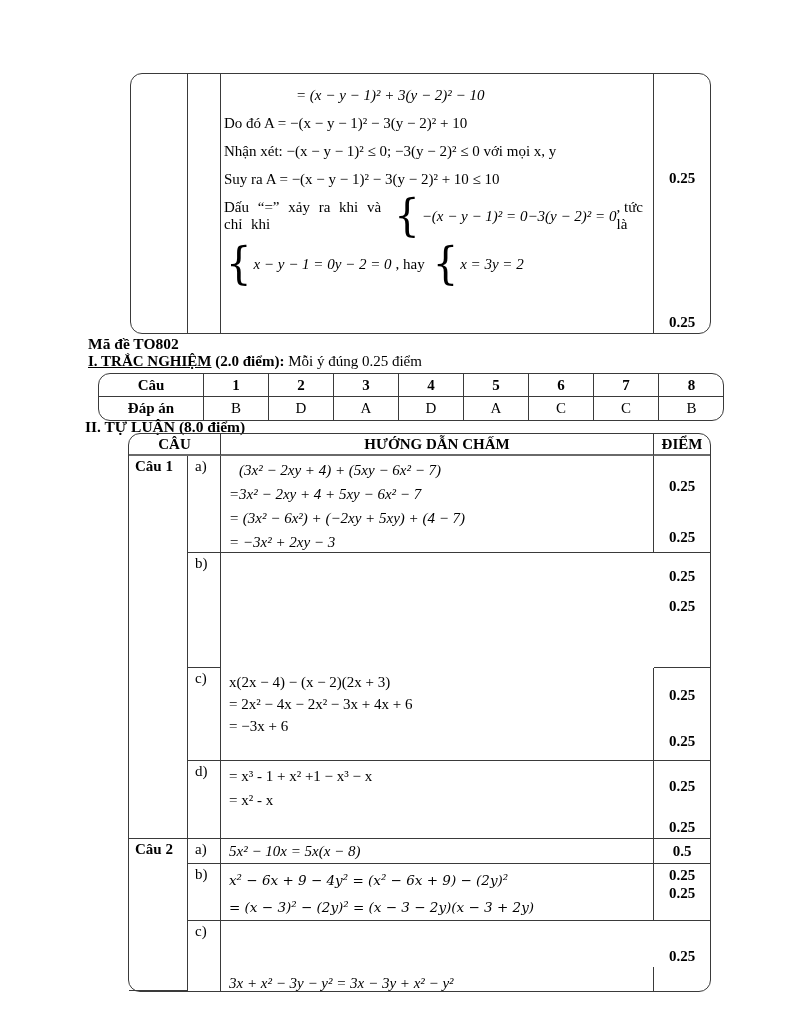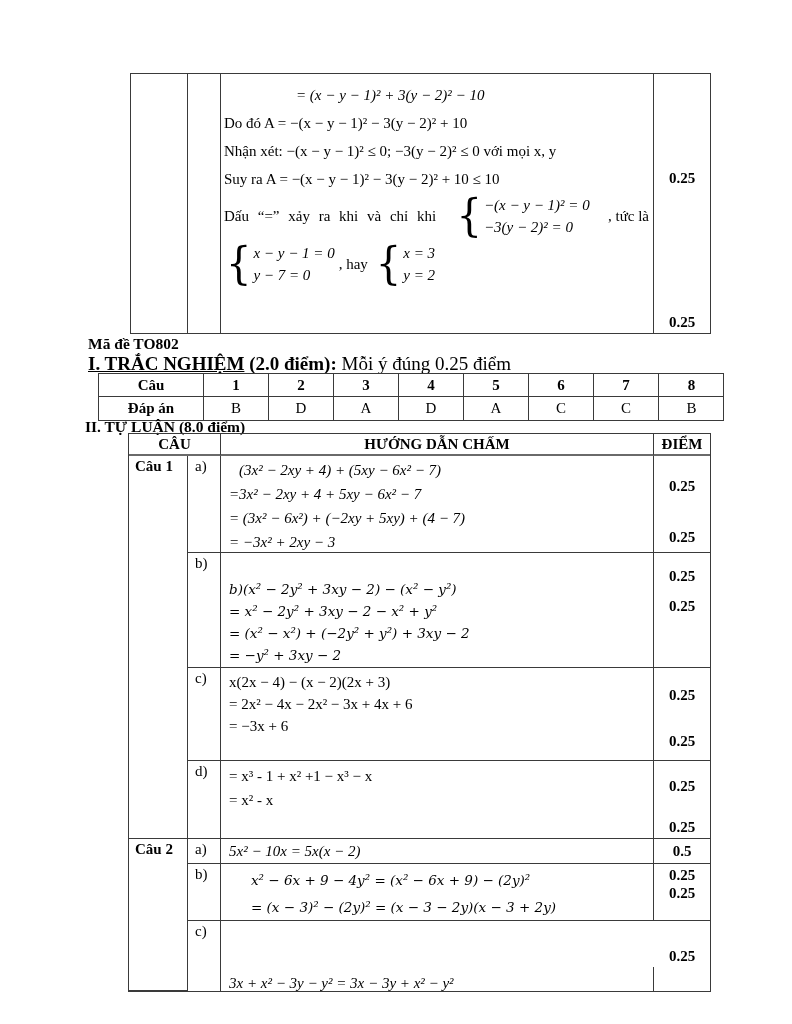--- a/index.html
+++ b/index.html
@@ -2,46 +2,46 @@
 <html><head>
 <meta charset="utf-8">
 <style>
   * { margin:0; padding:0; box-sizing:border-box; }
   html,body { background:#fff; }
   body {
     width:792px; height:1024px; position:relative;
     font-family:"Liberation Serif", serif;
     color:#000; font-size:15px;
   }
-  .abs { position:absolute; }
+  .abs { position:absolute;border-radius:12px; }
 
   
   .t1 {
     left:130px; top:73px; width:581px; height:261px;
     display:grid; grid-template-columns:57px 33px 433px 1fr;
     border:1px solid #3a3a3a;
   }
   .t1 > div { border-right:1px solid #3a3a3a; }
   .t1 > div:last-child { border-right:none; }
   .t1-content { padding:7px 4px 0 3px; }
   .pline { line-height:28px; white-space:nowrap; }
   .pline.indent { padding-left:72px; }
   .mi { font-style:italic; }
   .sysrow { display:flex; align-items:center; }
   .sysrow2 { display:flex; align-items:center; margin-top:2px; }
   .dau-prefix { word-spacing:5px; }
   .brace { font-size:40px; font-weight:400; line-height:46px; font-family:"DejaVu Serif", serif; transform:scaleY(1.1); margin:0 2px; }
-  .sys { display:flex; flex-direction:column; line-height:22px; font-style:italic; white-space:nowrap;justify-content:center; }
+  .sys { display:flex; flex-direction:row; line-height:22px; font-style:italic; white-space:nowrap;justify-content:center; }
   .spacer { flex:1; }
   .concl { line-height:34px; margin-top:2px; }
   .t1-points { display:flex; flex-direction:column; align-items:center; justify-content:space-between; padding:96px 0 2px 0; font-weight:bold; }
 
   
   .examcode { left:88px; top:335px; font-weight:bold; font-size:15.5px; }
-  .sec1head { left:88px; top:353px; font-size:19px; }
+  .sec1head { left:88px; top:353px; font-size:15px; }
   .sec1head .u { font-weight:bold; text-decoration:underline; }
   .sec1head .b { font-weight:bold; }
   .sec2head { left:85px; top:418px; font-weight:bold; font-size:15.5px; }
 
   
   .tn {
     left:98px; top:373px; width:626px;
     display:grid; grid-template-columns:105px repeat(8, 65px);
     grid-template-rows:23px 23px;
     border:1px solid #3a3a3a;
@@ -71,21 +71,21 @@
   .content { padding-left:8px; }
   .cl { white-space:nowrap; }
   .alt { font-family:"DejaVu Serif", serif; font-style:italic; font-size:13.5px; }
   .pts { display:flex; flex-direction:column; align-items:center; font-weight:bold; }
   
   .r1a .cl { line-height:24px; } .r1a { padding-top:2px; }
   .r1b { padding-top:25px; } .r1b .cl { line-height:22px; }
   .r1c { padding-top:3px; } .r1c .cl { line-height:22px; }
   .r1d { padding-top:3px; } .r1d .cl { line-height:24px; }
   .r2a { display:flex; align-items:center; } 
-  .r2b { padding-top:3px; } .r2b .cl { line-height:27px;margin-left:22px; }
+  .r2b { padding-top:3px; } .r2b .cl { line-height:27px; }
   .r2c { padding-top:5px;margin-top:46px; } .r2c .cl { line-height:23px; font-style:italic; }
   .p1a { justify-content:space-between; padding:22px 0 6px 0; }
   .p1b { justify-content:flex-start; padding-top:15px; gap:13px; }
   .p1c { justify-content:space-between; padding:19px 0 10px 0; }
   .p1d { justify-content:space-between; padding:17px 0 2px 0; }
   .p2a { justify-content:center; }
   .p2b { justify-content:flex-start; padding-top:3px; gap:1px; }
   .p2c { justify-content:center; }
 </style>
 </head>
@@ -107,21 +107,21 @@
         <span>−(x − y − 1)² = 0</span>
         <span>−3(y − 2)² = 0</span>
       </span>
       <span class="spacer"></span>
       <span>, tức là</span>
     </div>
     <div class="sysrow2">
       <span class="brace">{</span>
       <span class="sys">
         <span>x − y − 1 = 0</span>
-        <span>y − 7 = 0</span>
+        <span>y − 2 = 0</span>
       </span>
       <span style="margin:0 6px 0 4px">, hay</span>
       <span class="brace">{</span>
       <span class="sys">
         <span>x = 3</span>
         <span>y = 2</span>
       </span>
     </div>
   </div>
   <div class="t1-points">
@@ -172,26 +172,20 @@
     <div class="cl">=3x² − 2xy + 4 + 5xy − 6x² − 7</div>
     <div class="cl">= (3x² − 6x²) + (−2xy + 5xy) + (4 − 7)</div>
     <div class="cl">= −3x² + 2xy − 3</div>
   </div>
   <div class="pts p1a noR" style="grid-column:4; grid-row:2">
     <span>0.25</span>
     <span>0.25</span>
   </div>
 
   <div class="plabel" style="grid-column:2; grid-row:3">b)</div>
-  <div class="content r1b" style="grid-column:3; grid-row:3">
-    <div class="cl alt">b)(x² − 2y² + 3xy − 2) − (x² − y²)</div>
-    <div class="cl alt">= x² − 2y² + 3xy − 2 − x² + y²</div>
-    <div class="cl alt">= (x² − x²) + (−2y² + y²) + 3xy − 2</div>
-    <div class="cl alt">= −y² + 3xy − 2</div>
-  </div>
   <div class="pts p1b noR" style="grid-column:4; grid-row:3">
     <span>0.25</span>
     <span>0.25</span>
   </div>
 
   <div class="plabel" style="grid-column:2; grid-row:4">c)</div>
   <div class="content r1c" style="grid-column:3; grid-row:4">
     <div class="cl">x(2x − 4) − (x − 2)(2x + 3)</div>
     <div class="cl">= 2x² − 4x − 2x² − 3x + 4x + 6</div>
     <div class="cl">= −3x + 6</div>
@@ -208,21 +202,21 @@
   </div>
   <div class="pts p1d noR" style="grid-column:4; grid-row:5">
     <span>0.25</span>
     <span>0.25</span>
   </div>
 
   <div class="qlabel" style="grid-column:1; grid-row:6/9">Câu 2</div>
 
   <div class="plabel" style="grid-column:2; grid-row:6">a)</div>
   <div class="content r2a mi" style="grid-column:3; grid-row:6">
-    <div class="cl">5x² − 10x = 5x(x − 2)</div>
+    <div class="cl">5x² − 10x = 5x(x − 8)</div>
   </div>
   <div class="pts p2a noR" style="grid-column:4; grid-row:6">
     <span>0.5</span>
   </div>
 
   <div class="plabel" style="grid-column:2; grid-row:7">b)</div>
   <div class="content r2b" style="grid-column:3; grid-row:7">
     <div class="cl alt">x² − 6x + 9 − 4y² = (x² − 6x + 9) − (2y)²</div>
     <div class="cl alt">= (x − 3)² − (2y)² = (x − 3 − 2y)(x − 3 + 2y)</div>
   </div>

